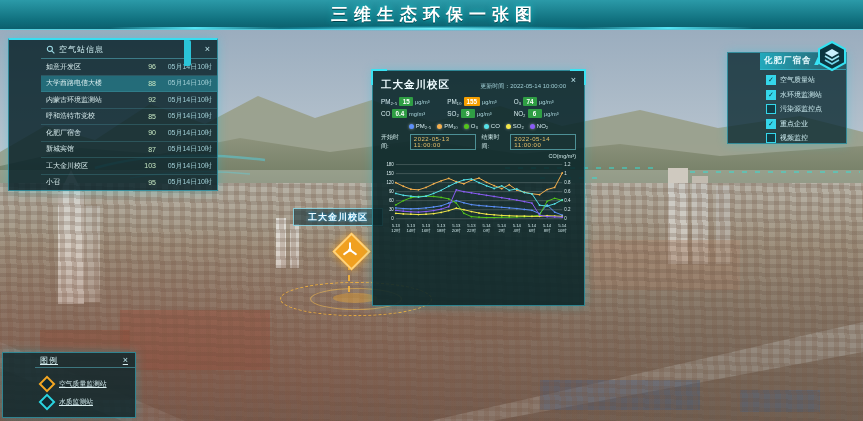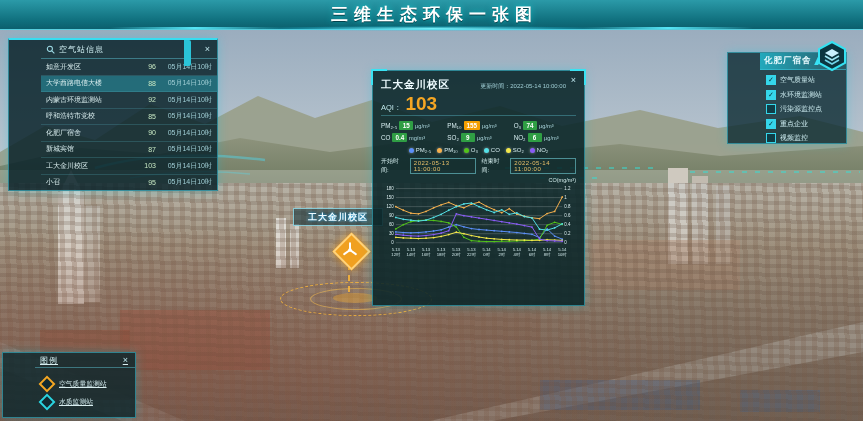--- a/index.html
+++ b/index.html
@@ -257,24 +257,20 @@
 
 <div class="panel aqi-popup">
   <div class="popup-titlebar">
     <span class="popup-title">工大金川校区</span>
     <span class="popup-update">
       <span>更新时间：</span><span>2022-05-14 10:00:00</span>
     </span>
   </div>
   <span class="close-x popup-close">×</span>
 
-  <div class="aqi-row">
-    <span class="aqi-label">AQI：</span>
-    <span class="aqi-value">103</span>
-  </div>
 
   <div class="poll-grid">
 
       <div class="poll-cell">
         <span>PM₂.₅</span>
         <span class="chip" style="background: rgb(47, 158, 68);">15</span>
         <span class="unit">μg/m³</span>
       </div>
 
       <div class="poll-cell">

